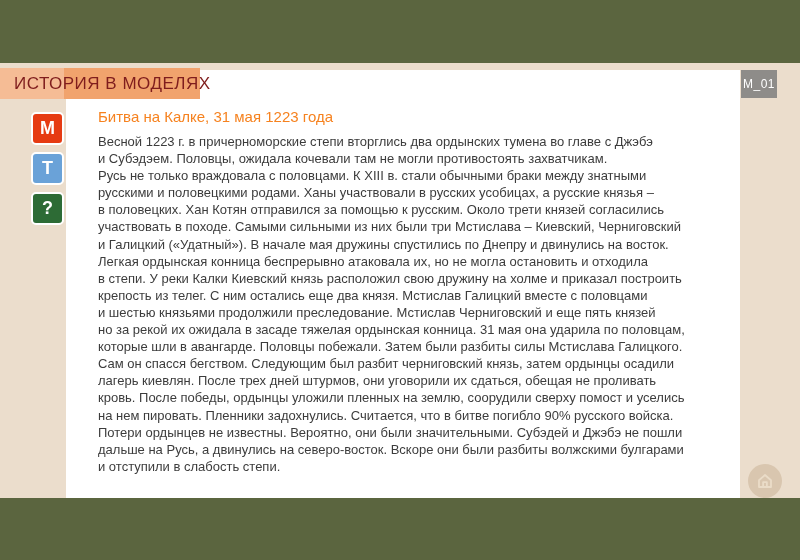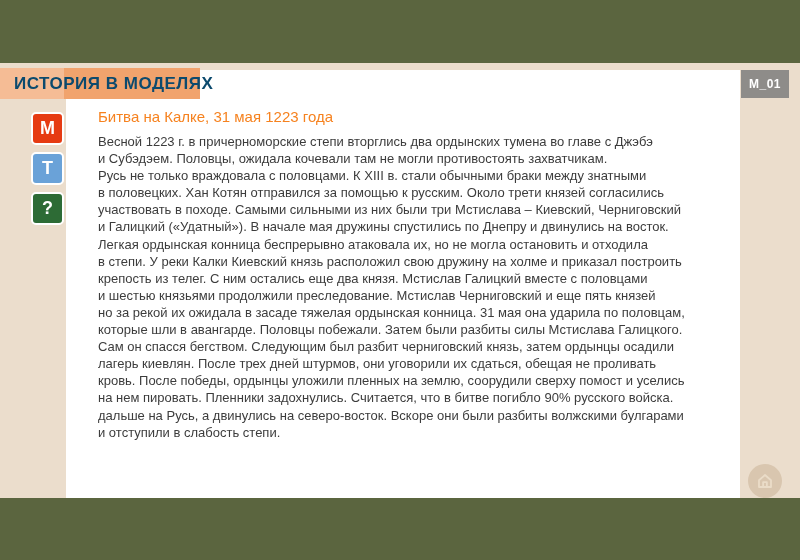--- a/index.html
+++ b/index.html
@@ -20,26 +20,26 @@
   #title-box{
     position:absolute;left:0;top:68px;width:200px;height:31px;
     background:#f1a36d;
   }
   #title-box .lighten{
     position:absolute;left:0;top:0;width:64px;height:31px;
     background:rgba(255,255,255,0.28);
   }
   #title-box .title-text{
     position:absolute;left:14px;top:0;height:31px;line-height:31px;
-    color:#0c4a6e;font-weight:bold;font-size:17px;letter-spacing:0.5px;
+    color:#7f1d1d;font-weight:normal;font-size:17px;letter-spacing:0.5px;
     white-space:nowrap;
   }
   #model-badge{
-    position:absolute;left:741px;top:70px;width:48px;height:28px;
-    background:#8e8c89;color:#ffffff;font-weight:bold;font-size:12px;
+    position:absolute;left:741px;top:70px;width:36px;height:28px;
+    background:#8e8c89;color:#ffffff;font-weight:normal;font-size:12px;
     display:flex;align-items:center;justify-content:center;
     letter-spacing:0.5px;
   }
   .side-icon{
     position:absolute;left:31px;width:33px;height:33px;
     border:2px solid #ffffff;border-radius:5px;box-sizing:border-box;
     display:flex;align-items:center;justify-content:center;
     color:#ffffff;font-weight:bold;font-size:18px;
     cursor:pointer;
   }
@@ -84,33 +84,35 @@
   <div id="icon-m" class="side-icon" style="background: rgb(230, 59, 18);">M</div>
   <div id="icon-t" class="side-icon" style="background: rgb(106, 162, 216);">T</div>
   <div id="icon-q" class="side-icon" style="background: rgb(45, 107, 53);">?</div>
 
   <div id="article-title">Битва на Калке, 31 мая 1223 года</div>
 
   <div id="article-body">
       <div class="text-line">Весной 1223 г. в причерноморские степи вторглись два ордынских тумена во главе с Джэбэ</div>
       <div class="text-line">и Субэдэем. Половцы, ожидала кочевали там не могли противостоять захватчикам.</div>
       <div class="text-line">Русь не только враждовала с половцами. К XIII в. стали обычными браки между знатными</div>
+      <div class="text-line">русскими и половецкими родами. Ханы участвовали в русских усобицах, а русские князья –</div>
       <div class="text-line">в половецких. Хан Котян отправился за помощью к русским. Около трети князей согласились</div>
       <div class="text-line">участвовать в походе. Самыми сильными из них были три Мстислава – Киевский, Черниговский</div>
       <div class="text-line">и Галицкий («Удатный»). В начале мая дружины спустились по Днепру и двинулись на восток.</div>
       <div class="text-line">Легкая ордынская конница беспрерывно атаковала их, но не могла остановить и отходила</div>
       <div class="text-line">в степи. У реки Калки Киевский князь расположил свою дружину на холме и приказал построить</div>
       <div class="text-line">крепость из телег. С ним остались еще два князя. Мстислав Галицкий вместе с половцами</div>
       <div class="text-line">и шестью князьями продолжили преследование. Мстислав Черниговский и еще пять князей</div>
       <div class="text-line">но за рекой их ожидала в засаде тяжелая ордынская конница. 31 мая она ударила по половцам,</div>
       <div class="text-line">которые шли в авангарде. Половцы побежали. Затем были разбиты силы Мстислава Галицкого.</div>
       <div class="text-line">Сам он спасся бегством. Следующим был разбит черниговский князь, затем ордынцы осадили</div>
       <div class="text-line">лагерь киевлян. После трех дней штурмов, они уговорили их сдаться, обещая не проливать</div>
       <div class="text-line">кровь. После победы, ордынцы уложили пленных на землю, соорудили сверху помост и уселись</div>
       <div class="text-line">на нем пировать. Пленники задохнулись. Считается, что в битве погибло 90% русского войска.</div>
+      <div class="text-line">Потери ордынцев не известны. Вероятно, они были значительными. Субэдей и Джэбэ не пошли</div>
       <div class="text-line">дальше на Русь, а двинулись на северо-восток. Вскоре они были разбиты волжскими булгарами</div>
       <div class="text-line">и отступили в слабость степи.</div>
     </div>
 
   <div id="home-button">
     <span style="display:flex">
       <svg width="18" height="18" viewBox="0 0 24 24" fill="none" stroke="#eadcc8" stroke-width="2.4" stroke-linejoin="round">
         <path d="M4 11 L12 4 L20 11 L20 20 L4 20 Z"></path>
         <rect x="9.5" y="13.5" width="5" height="6.5" fill="none"></rect>
       </svg>

